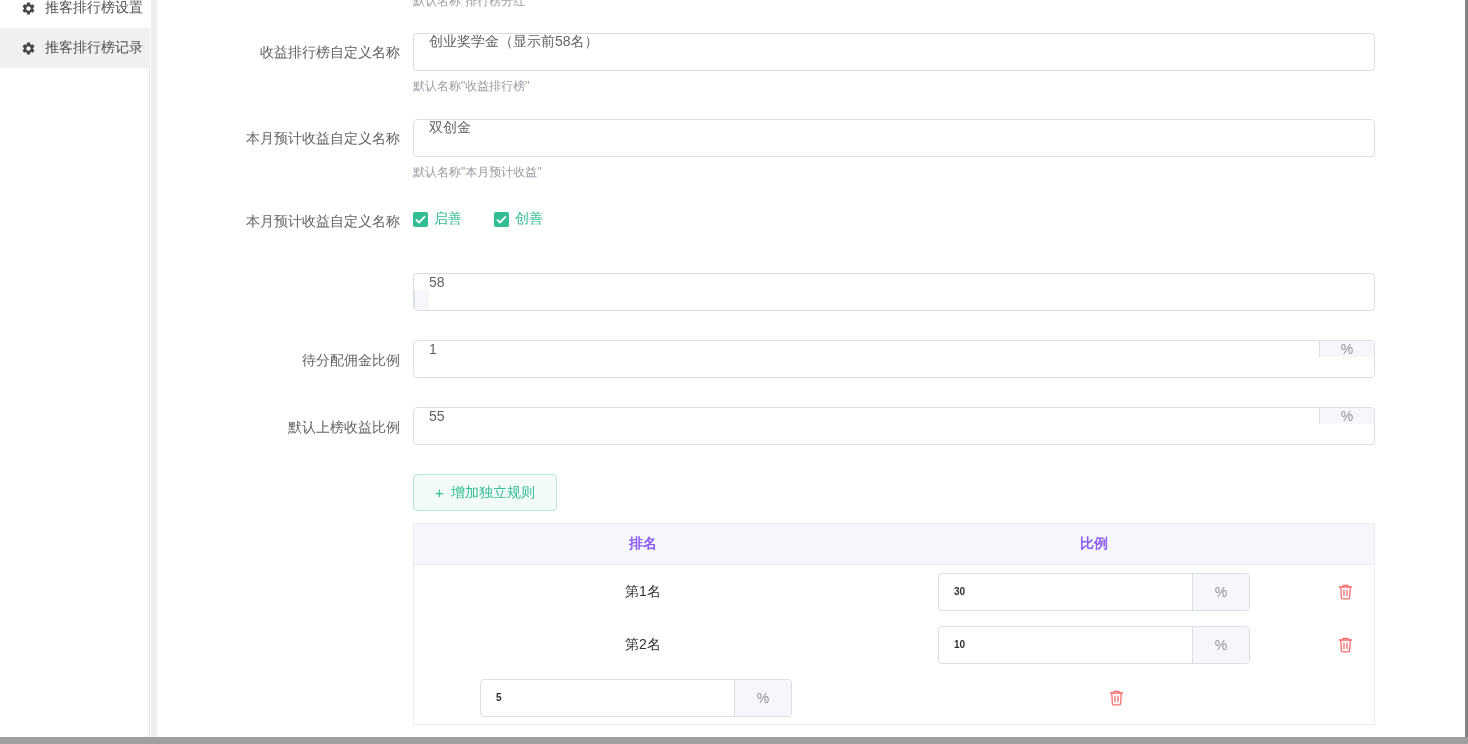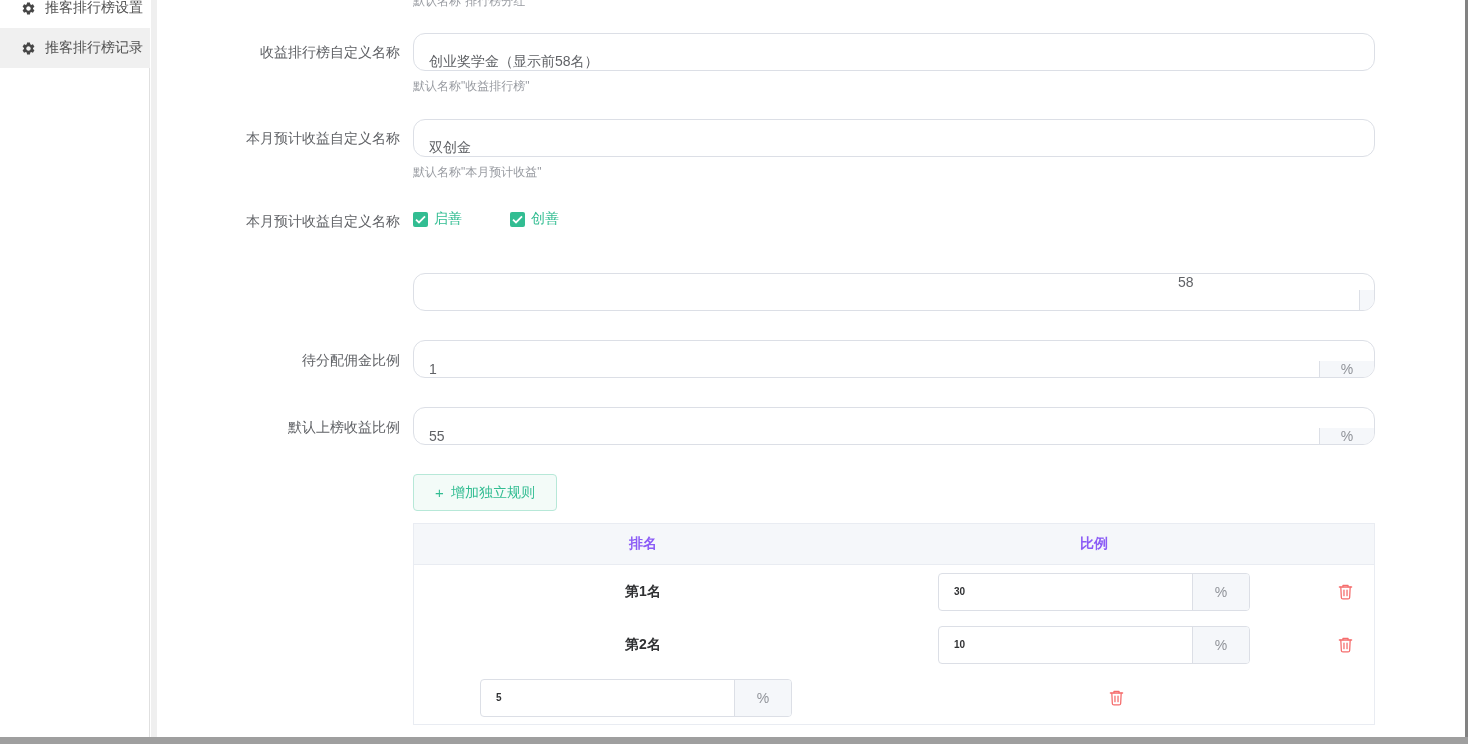--- a/index.html
+++ b/index.html
@@ -13,45 +13,45 @@
   .side-item{position:absolute;left:0;width:150px;height:40px;display:flex;align-items:center;gap:9px;
     padding-left:21px;box-sizing:border-box;color:#515151;cursor:pointer;background:#fff;}
   .side-item.first{top:-12px;}
   .side-item.active{top:28px;background:#f0f0f0;}
   .gear{display:flex;flex:0 0 auto;}
   .scroll-strip{position:absolute;left:151px;top:0;width:6px;height:100%;background:#efefef;}
 
   
   .flabel{position:absolute;left:150px;width:250px;text-align:right;line-height:20px;color:#606266;}
   .hint{position:absolute;left:413px;font-size:12px;color:#989ba1;line-height:16px;white-space:nowrap;}
-  .tbox{position:absolute;left:413px;width:962px;height:38px;border:1px solid #dcdfe6;border-radius:12px;
-    box-sizing:border-box;background:#fff;display:flex;overflow:hidden;align-items:flex-end;}
+  .tbox{position:absolute;left:413px;width:962px;height:38px;border:1px solid #dcdfe6;border-radius:4px;
+    box-sizing:border-box;background:#fff;display:flex;overflow:hidden;align-items:flex-start;}
   .tbox input{flex:1;min-width:0;border:none;outline:none;padding:0 15px;font-size:14px;color:#606266;
     background:transparent;font-family:inherit;}
   .suffix{flex:0 0 54px;background:#f5f7fa;border-left:1px solid #dcdfe6;color:#909399;
     display:flex;align-items:center;justify-content:center;font-size:14px;}
 
-  .checkgroup{position:absolute;left:413px;top:210px;display:flex;gap:48px;text-align:center;}
+  .checkgroup{position:absolute;left:413px;top:210px;display:flex;gap:32px;text-align:center;}
   .checkitem{display:flex;align-items:center;gap:6px;color:#32bd92;cursor:pointer;}
   .checkbox{width:15px;height:15px;background:#32bd92;border-radius:2px;display:flex;align-items:center;justify-content:center;flex:0 0 auto;}
 
   .add-btn{position:absolute;left:413px;top:474px;width:144px;height:37px;box-sizing:border-box;
     border:1px solid #b7e8d8;background:#f3fbf8;color:#32bd92;border-radius:4px;
     display:flex;align-items:center;justify-content:center;gap:7px;font-size:14px;cursor:pointer;}
   .plus{font-size:15px;line-height:1;}
 
   
   .rtable{position:absolute;left:413px;top:523px;width:962px;box-sizing:border-box;
     border:1px solid #e9ecf2;background:#fff;}
   .rt-head{display:flex;height:40px;align-items:center;background:#f5f7fa;border-bottom:1px solid #e9ecf2;
     font-weight:bold;color:#8b5cf6;}
   .rt-h1{width:458px;text-align:center;}
   .rt-h2{width:444px;text-align:center;}
   .rt-row{display:flex;align-items:center;height:53px;}
-  .rank{width:458px;text-align:center;font-weight:bold;color:#303133;}
+  .rank{width:458px;text-align:center;font-weight:normal;color:#303133;}
   .cell2{width:444px;display:flex;justify-content:center;}
   .mini-group{width:312px;height:38px;border:1px solid #dcdfe6;border-radius:4px;box-sizing:border-box;
     display:flex;overflow:hidden;background:#fff;align-items:stretch;}
   .mini-group input{flex:1;min-width:0;border:none;outline:none;padding:0 15px;font-size:10px;
     font-weight:bold;color:#303133;background:transparent;font-family:inherit;}
   .mini-suffix{flex:0 0 56px;background:#f5f7fa;border-left:1px solid #dcdfe6;color:#909399;
     display:flex;align-items:center;justify-content:center;font-size:14px;}
   .cell3{flex:1;display:flex;justify-content:center;}
   .trash{cursor:pointer;display:flex;}
 

